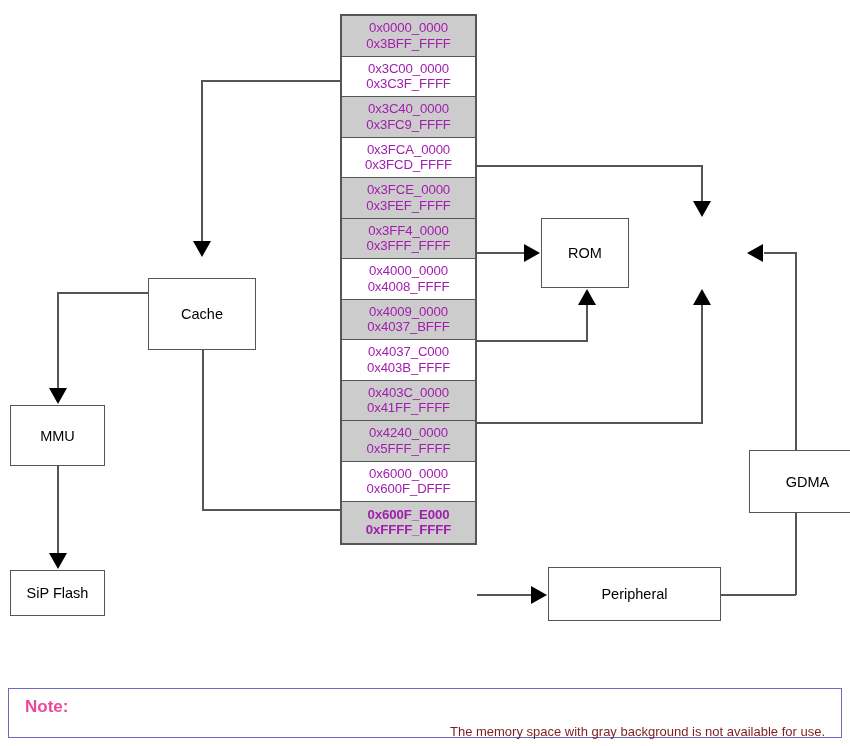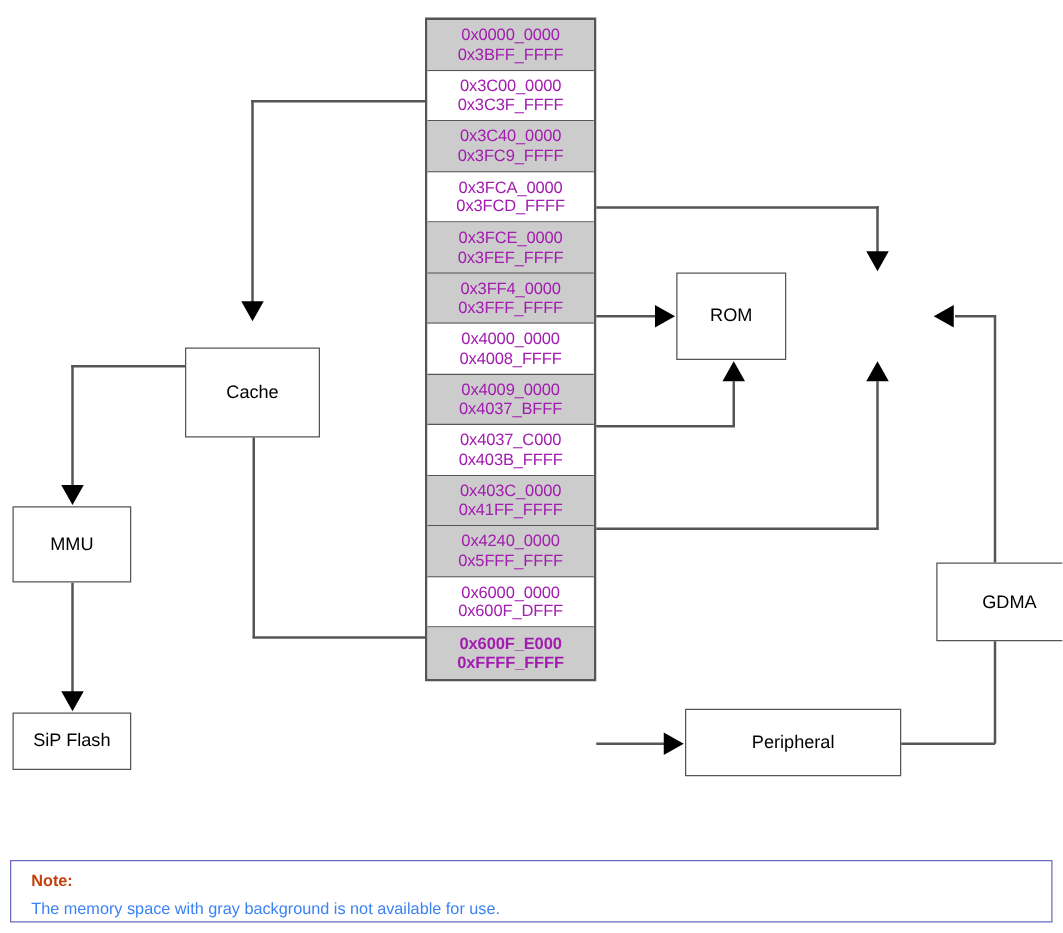--- a/index.html
+++ b/index.html
@@ -112,28 +112,29 @@
     top: 688px;
     width: 834px;
     height: 50px;
     box-sizing: border-box;
     border: 1.6px solid #6b6bc4;
     background: #ffffff;
     padding: 8px 16px 0 16px;
     z-index: 6;
   }
   #note-title {
-    font-size: 13px;
+    font-size: 17px;
     font-weight: bold;
-    color: #c2410c;
+    color: #ec4899;
     margin-bottom: 7px;
   }
   #note-text {
     font-size: 13px;
-    color: #3b82f6;
+    color: #7f1d1d;
+    text-align: right;
   }
 </style>
 </head>
 <body>
 
 <div id="canvas">
 
   <div class="ln h" style="left:201px; top:80px; width:140px;"></div>
   <div class="ln v" style="left:201px; top:80px; height:163px;"></div>
   <div class="arrow down" style="left:193px; top:241px;"></div>

